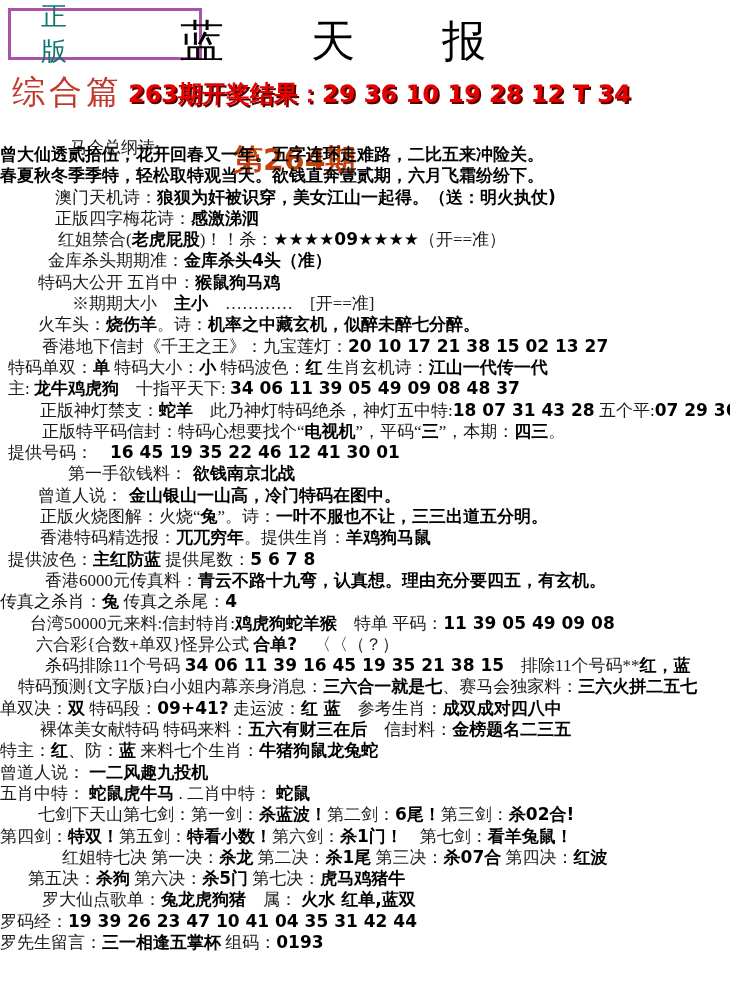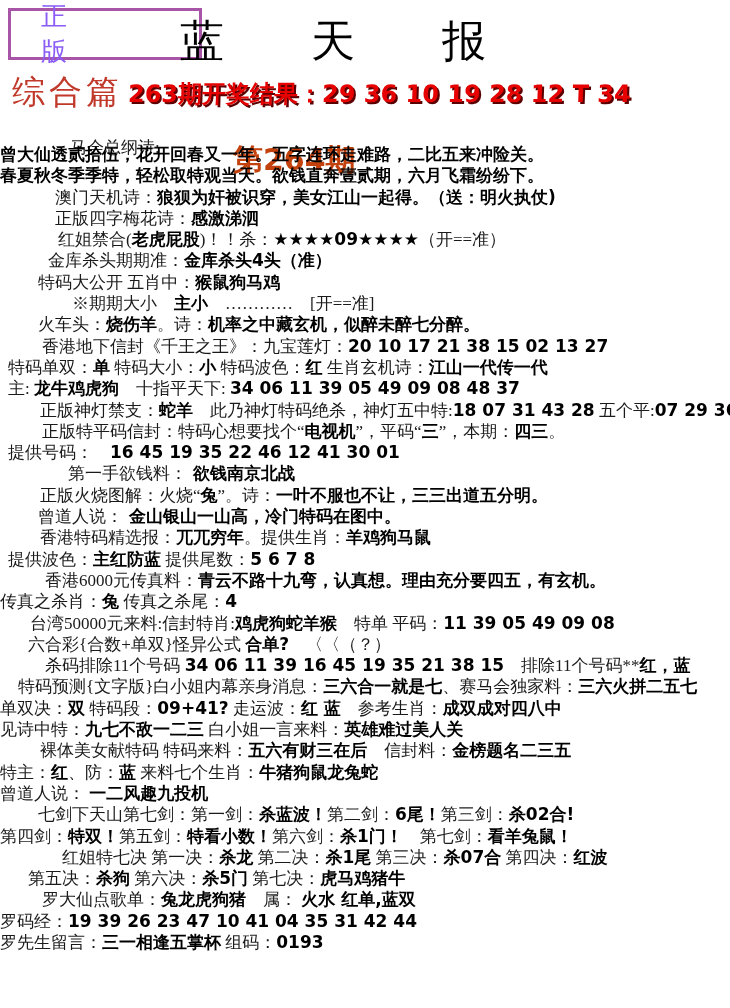--- a/index.html
+++ b/index.html
@@ -6,21 +6,21 @@
   body{
     width:730px;height:1008px;position:relative;overflow:hidden;
     background:#ffffff;
     font-family:"Liberation Serif","DejaVu Serif",serif;
     color:#111;
   }
   .page{position:absolute;inset:0;background:#fff;}
   .badge{
     position:absolute;left:8px;top:8px;width:158px;height:46px;
     border:3px solid #a855a8;display:flex;align-items:center;justify-content:center;
-    font-size:26px;letter-spacing:34px;padding-left:30px;color:#8b5cf6;
+    font-size:26px;letter-spacing:34px;padding-left:30px;color:#0f766e;
     font-family:"Liberation Serif","DejaVu Serif",serif;
   }
   .title{
     position:absolute;left:180px;top:12px;width:420px;
     font-size:44px;color:#000000;letter-spacing:38px;white-space:nowrap;
     font-family:"Liberation Serif","DejaVu Serif",serif;
   }
   .section{
     position:absolute;left:12px;top:70px;
     font-size:33px;color:#c0392b;letter-spacing:4px;white-space:nowrap;
@@ -83,35 +83,35 @@
       <div class="line" style="padding-left: 38px;"><span>特码大公开  五肖中：</span><span class="b">猴鼠狗马鸡</span></div>
       <div class="line" style="padding-left: 72px;"><span>※期期大小　</span><span class="b">主小</span><span>　…………　[开==准]</span></div>
       <div class="line" style="padding-left: 38px;"><span>火车头：</span><span class="b">烧伤羊</span><span>。诗：</span><span class="b">机率之中藏玄机，似醉未醉七分醉。</span></div>
       <div class="line" style="padding-left: 42px;"><span>香港地下信封《千王之王》：九宝莲灯：</span><span class="b">20 10 17 21 38 15 02 13 27</span></div>
       <div class="line" style="padding-left: 8px;"><span>特码单双：</span><span class="b">单</span><span> 特码大小：</span><span class="b">小</span><span> 特码波色：</span><span class="b">红</span><span> 生肖玄机诗：</span><span class="b">江山一代传一代</span></div>
       <div class="line" style="padding-left: 8px;"><span>主: </span><span class="b">龙牛鸡虎狗</span><span>　十指平天下: </span><span class="b">34 06 11 39 05 49 09 08 48 37</span></div>
       <div class="line" style="padding-left: 40px;"><span>正版神灯禁支：</span><span class="b">蛇羊</span><span>　此乃神灯特码绝杀，神灯五中特:</span><span class="b">18 07 31 43 28</span><span> 五个平:</span><span class="b">07 29 36 25 47</span></div>
       <div class="line" style="padding-left: 42px;"><span>正版特平码信封：特码心想要找个“</span><span class="b">电视机</span><span>”，平码“</span><span class="b">三</span><span>”，本期：</span><span class="b">四三</span><span>。</span></div>
       <div class="line" style="padding-left: 8px;"><span>提供号码：　</span><span class="b">16 45 19 35 22 46 12 41 30 01</span></div>
       <div class="line" style="padding-left: 68px;"><span>第一手欲钱料：</span><span class="b"> 欲钱南京北战</span></div>
+      <div class="line" style="padding-left: 38px;"><span>曾道人说：</span><span class="b"> 金山银山一山高，冷门特码在图中。</span></div>
       <div class="line" style="padding-left: 40px;"><span>正版火烧图解：火烧“</span><span class="b">兔</span><span>”。诗：</span><span class="b">一叶不服也不让，三三出道五分明。</span></div>
-      <div class="line" style="padding-left: 38px;"><span>曾道人说：</span><span class="b"> 金山银山一山高，冷门特码在图中。</span></div>
       <div class="line" style="padding-left: 40px;"><span>香港特码精选报：</span><span class="b">兀兀穷年</span><span>。提供生肖：</span><span class="b">羊鸡狗马鼠</span></div>
       <div class="line" style="padding-left: 8px;"><span>提供波色：</span><span class="b">主红防蓝</span><span> 提供尾数：</span><span class="b">5 6 7 8</span></div>
       <div class="line" style="padding-left: 45px;"><span>香港6000元传真料：</span><span class="b">青云不路十九弯，认真想。理由充分要四五，有玄机。</span></div>
       <div class="line" style="padding-left: 0px;"><span>传真之杀肖：</span><span class="b">兔</span><span> 传真之杀尾：</span><span class="b">4</span></div>
       <div class="line" style="padding-left: 30px;"><span>台湾50000元来料:信封特肖:</span><span class="b">鸡虎狗蛇羊猴</span><span>　特单 平码：</span><span class="b">11 39 05 49 09 08</span></div>
-      <div class="line" style="padding-left: 28px;"><span>六合彩{合数+单双}怪异公式 </span><span class="b">合单?</span><span>　〈〈（？）</span></div>
+      <div class="line" style="padding-left: 36px;"><span>六合彩{合数+单双}怪异公式 </span><span class="b">合单?</span><span>　〈〈（？）</span></div>
       <div class="line" style="padding-left: 45px;"><span>杀码排除11个号码 </span><span class="b">34 06 11 39 16 45 19 35 21 38 15</span><span>　排除11个号码**</span><span class="b">红，蓝</span></div>
       <div class="line" style="padding-left: 18px;"><span>特码预测{文字版}白小姐内幕亲身消息：</span><span class="b">三六合一就是七</span><span>、赛马会独家料：</span><span class="b">三六火拼二五七</span></div>
       <div class="line" style="padding-left: 0px;"><span>单双决：</span><span class="b">双</span><span> 特码段：</span><span class="b">09+41?</span><span> 走运波：</span><span class="b">红 蓝</span><span>　参考生肖：</span><span class="b">成双成对四八中</span></div>
-      <div class="line" style="padding-left: 0px;"><span>见诗中特：</span><span class="b">九七不敌一二三</span><span> 白小姐一言来料：</span><span class="b">英雄难过美人关</span></div>
       <div class="line" style="padding-left: 40px;"><span>裸体美女献特码 特码来料：</span><span class="b">五六有财三在后</span><span>　信封料：</span><span class="b">金榜题名二三五</span></div>
       <div class="line" style="padding-left: 0px;"><span>特主：</span><span class="b">红</span><span>、防：</span><span class="b">蓝</span><span> 来料七个生肖：</span><span class="b">牛猪狗鼠龙兔蛇</span></div>
       <div class="line" style="padding-left: 0px;"><span>曾道人说： </span><span class="b">一二风趣九投机</span></div>
+      <div class="line" style="padding-left: 0px;"><span>五肖中特：  </span><span class="b">蛇鼠虎牛马</span><span> .  二肖中特：  </span><span class="b">蛇鼠</span></div>
       <div class="line" style="padding-left: 38px;"><span>七剑下天山第七剑：第一剑：</span><span class="b">杀蓝波！</span><span>第二剑：</span><span class="b">6尾！</span><span>第三剑：</span><span class="b">杀02合!</span></div>
       <div class="line" style="padding-left: 0px;"><span>第四剑：</span><span class="b">特双！</span><span>第五剑：</span><span class="b">特看小数！</span><span>第六剑：</span><span class="b">杀1门！</span><span>　第七剑：</span><span class="b">看羊兔鼠！</span></div>
       <div class="line" style="padding-left: 62px;"><span>红姐特七决 第一决：</span><span class="b">杀龙</span><span>  第二决：</span><span class="b">杀1尾</span><span>  第三决：</span><span class="b">杀07合</span><span>  第四决：</span><span class="b">红波</span></div>
       <div class="line" style="padding-left: 28px;"><span>第五决：</span><span class="b">杀狗</span><span>  第六决：</span><span class="b">杀5门</span><span>  第七决：</span><span class="b">虎马鸡猪牛</span></div>
       <div class="line" style="padding-left: 42px;"><span>罗大仙点歌单：</span><span class="b">兔龙虎狗猪</span><span>　属：  </span><span class="b">火水 红单,蓝双</span></div>
       <div class="line" style="padding-left: 0px;"><span>罗码经：</span><span class="b">19 39 26 23 47 10 41 04 35 31 42 44</span></div>
       <div class="line" style="padding-left: 0px;"><span>罗先生留言：</span><span class="b">三一相逢五掌杯</span><span> 组码：</span><span class="b">0193</span></div>
     </div>
 
 </div>

